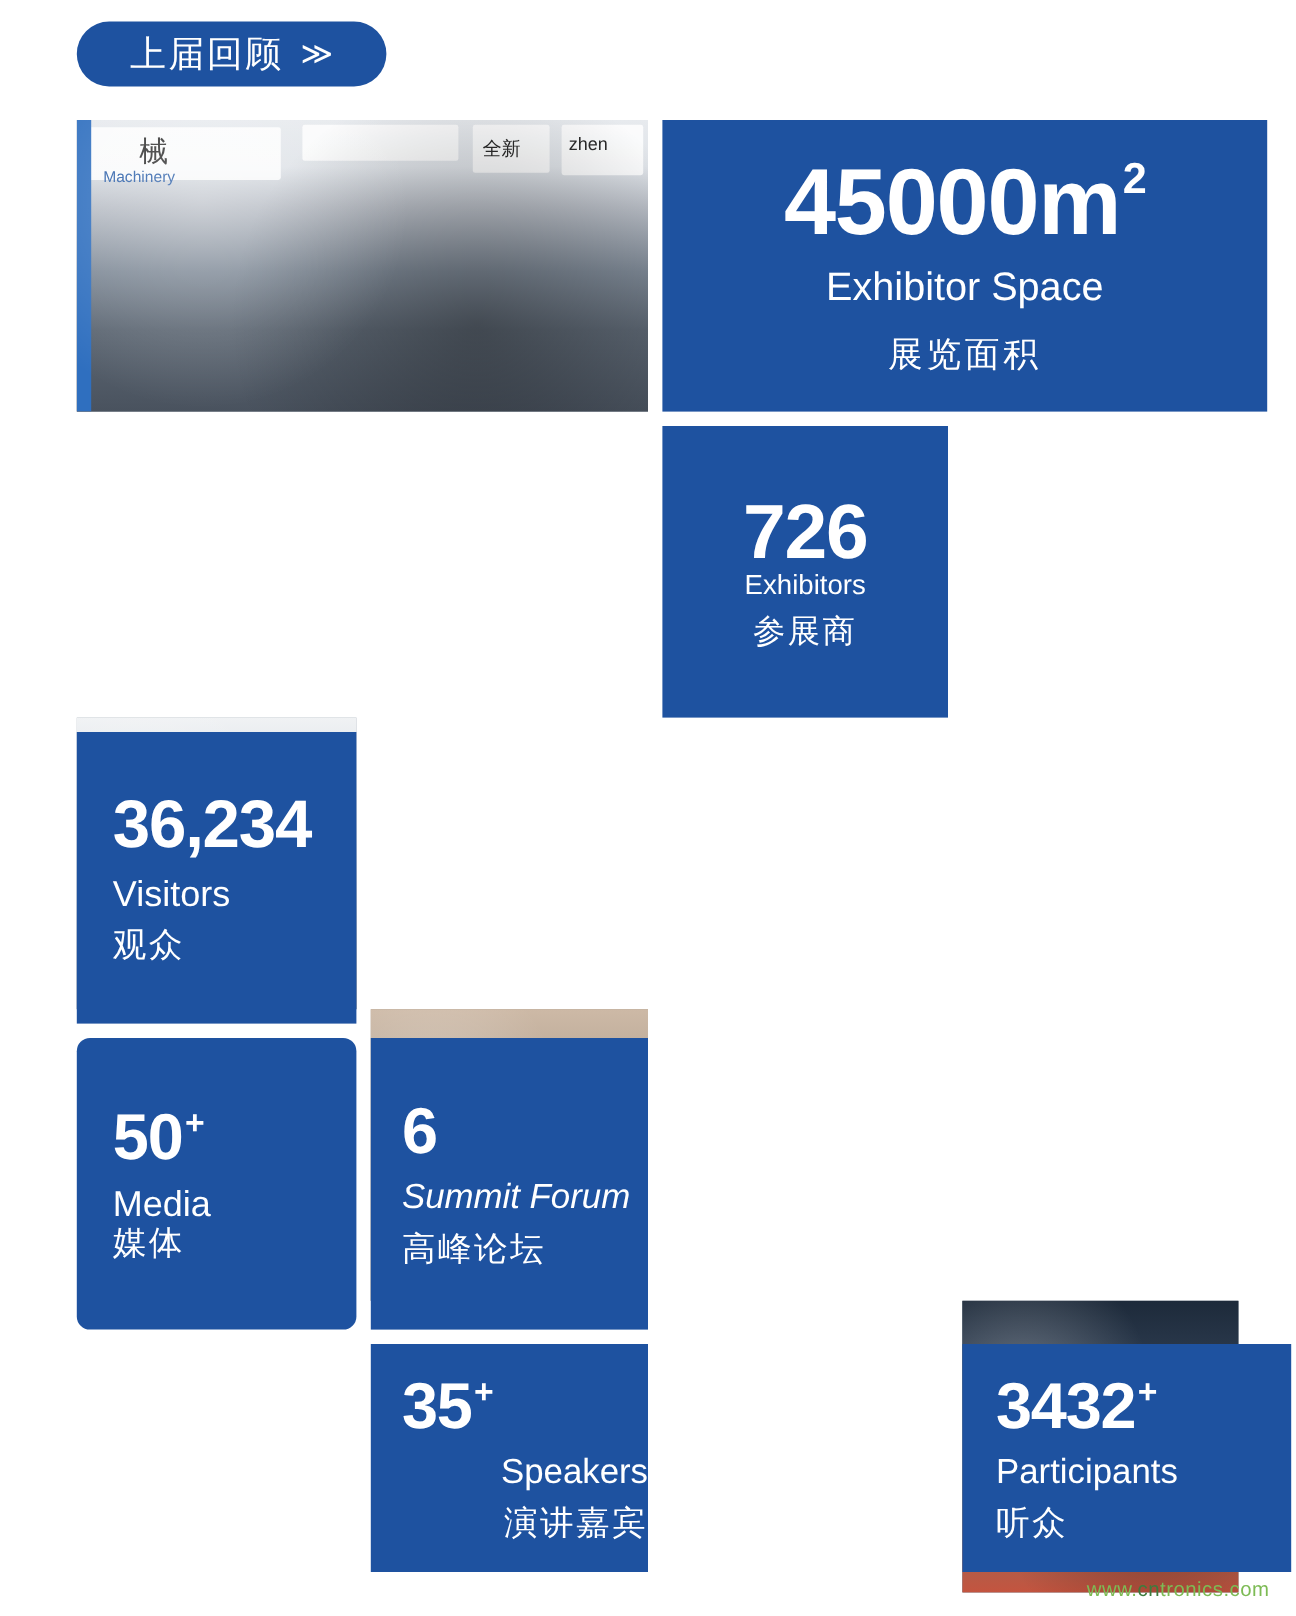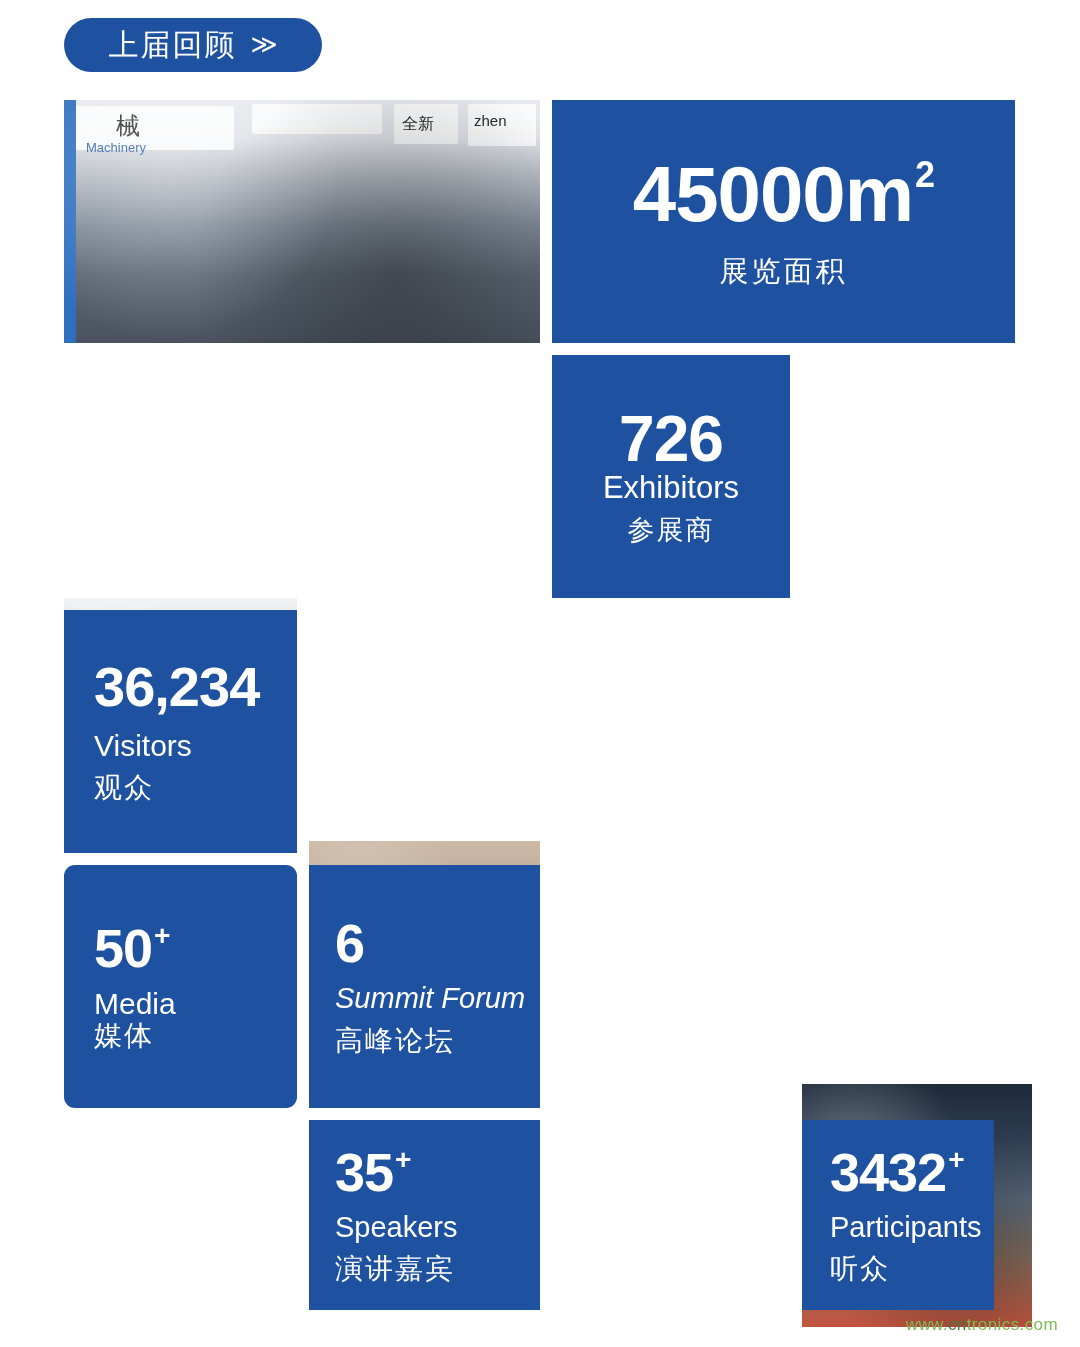--- a/index.html
+++ b/index.html
@@ -137,21 +137,21 @@
   #cell-space .en { font-size: 33px; margin-top: 14px; }
   #cell-space .cn { font-size: 29px; margin-top: 22px; letter-spacing: 3px; }
 
   
   #cell-exhibitors {
     padding: 0 26px;
     align-items: center;
     text-align: center;
   }
   #cell-exhibitors .num { font-size: 64px; justify-content: flex-end; }
-  #cell-exhibitors .en { font-size: 31px; }
+  #cell-exhibitors .en { font-size: 23px; }
   #cell-exhibitors .cn { font-size: 27px; margin-top: 10px; letter-spacing: 2px; }
 
   
   #cell-visitors { padding-left: 30px; }
   #cell-visitors .num { font-size: 56px; }
   #cell-visitors .en { font-size: 30px; margin-top: 14px; }
   #cell-visitors .cn { font-size: 28px; margin-top: 10px; letter-spacing: 2px; }
 
   
   #cell-media { padding-left: 30px; border-radius: 11px; }
@@ -159,21 +159,21 @@
   #cell-media .en { font-size: 30px; margin-top: 12px; }
   #cell-media .cn { font-size: 28px; margin-top: 0; letter-spacing: 2px; }
 
   
   #cell-forum { padding-left: 26px; }
   #cell-forum .num { font-size: 54px; }
   #cell-forum .en { font-size: 29px; margin-top: 12px; font-style: italic; }
   #cell-forum .cn { font-size: 28px; margin-top: 10px; letter-spacing: 2px; }
 
   
-  #cell-speakers { padding-left: 26px; }
+  #cell-speakers { padding-left: 26px; text-align: right; }
   #cell-speakers .num { font-size: 54px; }
   #cell-speakers .en { font-size: 29px; margin-top: 12px; }
   #cell-speakers .cn { font-size: 28px; margin-top: 10px; letter-spacing: 2px; }
 
   
   #cell-participants { padding-left: 28px; }
   #cell-participants .num { font-size: 54px; }
   #cell-participants .en { font-size: 29px; margin-top: 12px; }
   #cell-participants .cn { font-size: 28px; margin-top: 10px; letter-spacing: 2px; }
 
@@ -220,25 +220,26 @@
     <div class="ph-sign-text" style="left:52px; top:10px; font-size:24px;">械</div>
     <div class="ph-sign-text" style="left:22px; top:40px; font-size:13px; color:#2a5ea8;">Machinery</div>
     <div class="ph-banner" style="left:188px; top:4px; width:130px; height:30px;"></div>
     <div class="ph-banner" style="left:330px; top:4px; width:64px; height:40px;"></div>
     <div class="ph-sign-text" style="left:338px; top:14px; font-size:16px;">全新</div>
     <div class="ph-banner" style="left:404px; top:4px; width:68px; height:42px;"></div>
     <div class="ph-sign-text" style="left:410px; top:12px; font-size:15px;">zhen</div>
     <div class="ph-blue-strip" style="left:0; top:0; width:12px; height:243px; background:#2f6fbf;"></div>
   </div>
 
-  <div class="cell blue stat" id="cell-space" style="left:488px; top:0; width:463px; height:243px;">
+  <div class="cell blue stat" id="cell-space" style="left:488px; top:0; width:504px; height:243px;">
     <div class="num">
       <span>45000m</span>
         <span class="sup">2</span>
     </div>
+    <div class="en">Exhibitor Space</div>
     <div class="cn">展览面积</div>
   </div>
 
   <div class="cell photo ph-talk" style="left:0; top:255px; width:233px; height:243px;"></div>
 
   <div class="cell photo ph-booth" style="left:245px; top:255px; width:231px; height:243px;"></div>
 
   <div class="cell blue stat" id="cell-exhibitors" style="left:488px; top:255px; width:238px; height:243px;">
     <div class="num">
       <span>726</span>
@@ -276,21 +277,21 @@
 
   <div class="cell blue stat" id="cell-speakers" style="left:245px; top:1020px; width:231px; height:190px;">
     <div class="num">
       <span>35</span>
         <span class="sup">+</span>
     </div>
     <div class="en">Speakers</div>
     <div class="cn">演讲嘉宾</div>
   </div>
 
-  <div class="cell blue stat" id="cell-participants" style="left:738px; top:1020px; width:192px; height:190px;">
+  <div class="cell blue stat" id="cell-participants" style="left:738px; top:1020px; width:274px; height:190px;">
     <div class="num">
       <span>3432</span>
         <span class="sup">+</span>
     </div>
     <div class="en">Participants</div>
     <div class="cn">听众</div>
   </div>
 
 </div>
 

